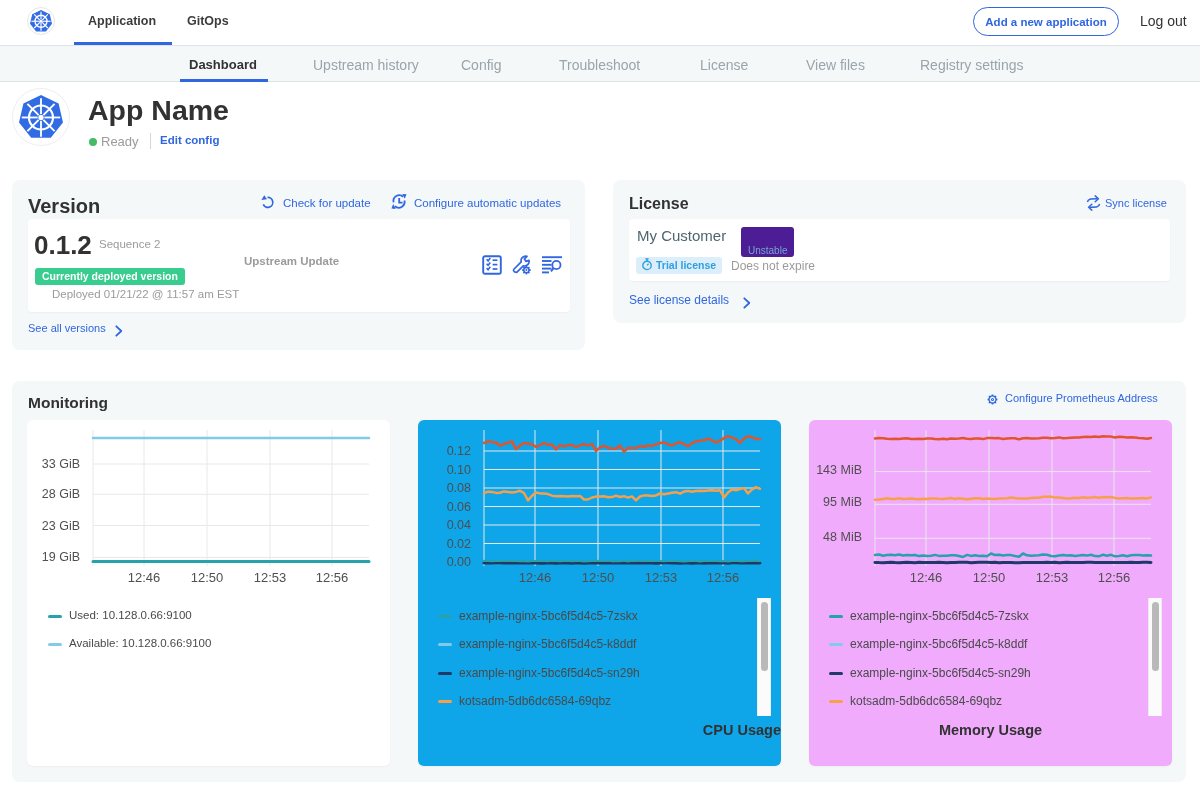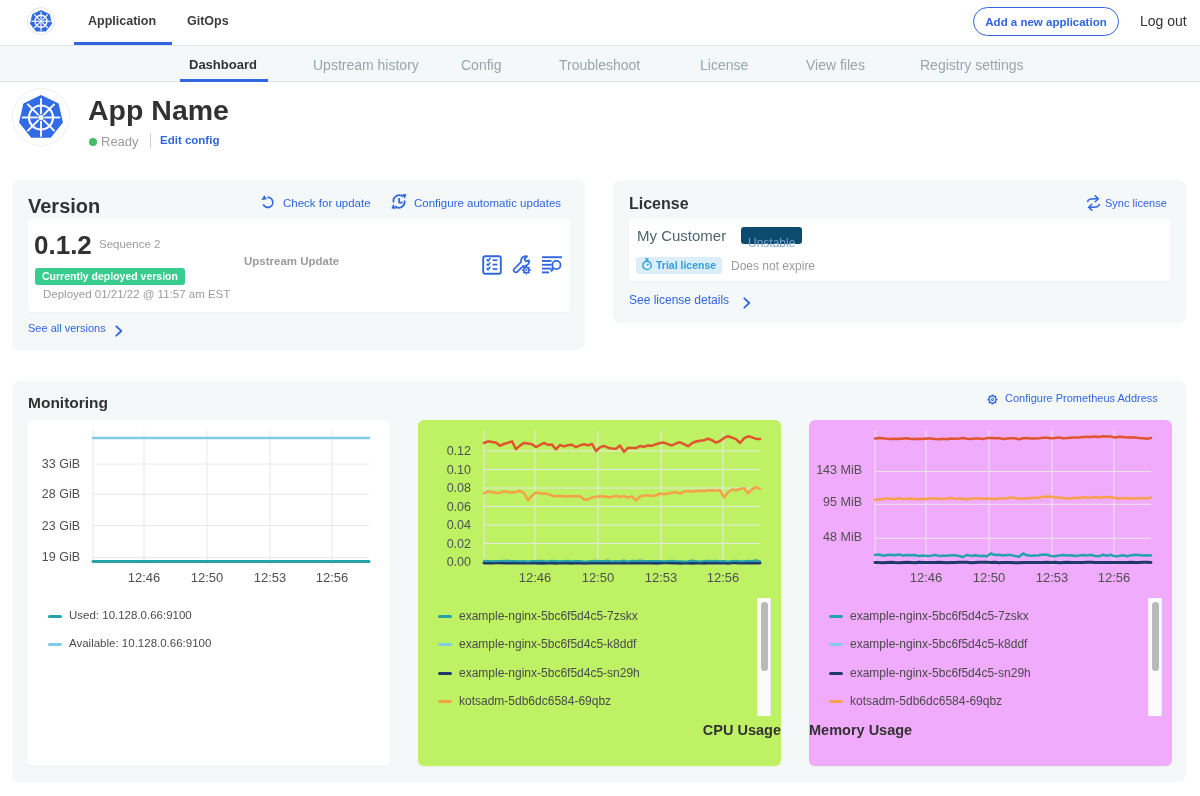--- a/index.html
+++ b/index.html
@@ -71,21 +71,21 @@
       <polygon points="13.6,2.2 18.4,2.6 16.4,7.6" fill="#3066e0"></polygon>
       <path d="M16.0 9.5 A6.4 6.4 0 0 1 5.4 15.7" fill="none" stroke="#3066e0" stroke-width="2"></path>
       <polygon points="6.4,18.8 1.6,18.4 3.6,13.4" fill="#3066e0"></polygon>
       <path d="M10.2 6.8 V11.8 H14.0" fill="none" stroke="#3066e0" stroke-width="2"></path>
     </svg></div>
 <div class="abs blink" style="left:414px;top:197px">Configure automatic updates</div>
 <div class="abs" style="left:28px;top:219px;width:542px;height:93px;background:#fff;border-radius:4px;box-shadow:0 1px 2px rgba(0,0,0,.04)"></div>
 <div class="abs" style="left:34px;top:230px;font-size:26px;font-weight:700;color:#323232">0.1.2</div>
 <div class="abs" style="left:99px;top:238px;font-size:11.5px;color:#9b9b9b">Sequence 2</div>
 <div class="abs" style="left:35px;top:268px;height:17px;line-height:17px;padding:0 7px;border-radius:3px;background:#38cc8e;color:#fff;font-size:10.5px;font-weight:700">Currently deployed version</div>
-<div class="abs" style="left:43px;top:288px;font-size:11.5px;color:#9b9b9b">Deployed 01/21/22 @ 11:57 am EST</div>
+<div class="abs" style="left:52px;top:288px;font-size:11.5px;color:#9b9b9b">Deployed 01/21/22 @ 11:57 am EST</div>
 <div class="abs" style="left:244px;top:255px;font-size:11.5px;font-weight:700;color:#9b9b9b">Upstream Update</div>
 <div class="abs" style="left:482px;top:255px"><svg width="20" height="20" viewBox="0 0 20 20">
       <rect x="1.2" y="1.2" width="17.6" height="17.6" rx="1.8" fill="none" stroke="#3066e0" stroke-width="1.9"></rect>
       <path d="M4.6 4.3 l1.5 1.6 2.2-2.9" fill="none" stroke="#3066e0" stroke-width="1.6"></path>
       <line x1="10.6" y1="5.2" x2="15.4" y2="5.2" stroke="#3066e0" stroke-width="1.7"></line>
       <path d="M4.6 8.7 l1.5 1.6 2.2-2.9" fill="none" stroke="#3066e0" stroke-width="1.6"></path>
       <line x1="10.6" y1="9.6" x2="15.4" y2="9.6" stroke="#3066e0" stroke-width="1.7"></line>
       <path d="M4.6 13.1 l1.5 1.6 2.2-2.9" fill="none" stroke="#3066e0" stroke-width="1.6"></path>
       <line x1="10.6" y1="14.0" x2="15.4" y2="14.0" stroke="#3066e0" stroke-width="1.7"></line>
     </svg></div>
@@ -120,21 +120,21 @@
 <div class="abs" style="left:629px;top:195px;font-size:16px;font-weight:700;color:#323232">License</div>
 <div class="abs" style="left:1086px;top:195px"><svg width="15" height="16" viewBox="0 0 15 16">
       <path d="M1.4 7.0 C2.2 3.6 4.6 3.8 11.6 3.8" fill="none" stroke="#3066e0" stroke-width="1.5"></path>
       <path d="M9.2 0.9 L12.4 3.8 L9.2 6.7" fill="none" stroke="#3066e0" stroke-width="1.5" stroke-linecap="round" stroke-linejoin="round"></path>
       <path d="M13.6 9.0 C12.8 12.4 10.4 12.2 3.4 12.2" fill="none" stroke="#3066e0" stroke-width="1.5"></path>
       <path d="M5.8 9.3 L2.6 12.2 L5.8 15.1" fill="none" stroke="#3066e0" stroke-width="1.5" stroke-linecap="round" stroke-linejoin="round"></path>
     </svg></div>
 <div class="abs blink" style="left:1105px;top:197px;font-size:11px">Sync license</div>
 <div class="abs" style="left:629px;top:219px;width:541px;height:62px;background:#fff;border-radius:4px;box-shadow:0 1px 2px rgba(0,0,0,.04)"></div>
 <div class="abs" style="left:637px;top:227px;font-size:15px;font-weight:400;color:#4e646e">My Customer</div>
-<div class="abs" style="left:741px;top:227px;height:17px;line-height:17px;padding:8px 7px;border-radius:3px;background:#0c4a6e;color:#74a5ce;font-size:12px">Unstable</div>
+<div class="abs" style="left:741px;top:227px;height:17px;line-height:17px;padding:15px 7px;border-radius:3px;background:#4c1d95;color:#74a5ce;font-size:10px">Unstable</div>
 <div class="abs" style="left:636px;top:257px;height:17px;line-height:16px;padding:0 6px 0 5px;border-radius:3px;background:#dceefa;color:#2f9fe0;font-size:10.5px;font-weight:700">
   <span style="display:inline-block;vertical-align:-2px;margin-right:3px"><svg width="12" height="13" viewBox="0 0 12 13">
         <circle cx="6" cy="7.4" r="4.2" fill="none" stroke="#2f9fe0" stroke-width="1.4"></circle>
         <line x1="6" y1="0.9" x2="6" y2="3" stroke="#2f9fe0" stroke-width="1.5"></line>
         <line x1="4.4" y1="0.9" x2="7.6" y2="0.9" stroke="#2f9fe0" stroke-width="1.4"></line>
         <line x1="6" y1="7.4" x2="7.6" y2="5.8" stroke="#2f9fe0" stroke-width="1.3"></line>
       </svg></span>Trial license</div>
 <div class="abs" style="left:731px;top:259px;font-size:12px;color:#9b9b9b">Does not expire</div>
 <div class="abs blink" style="left:629px;top:293px;font-size:12px">See license details</div>
 <div class="abs" style="left:743px;top:295px"><svg width="8" height="12" viewBox="0 0 8 12">
@@ -176,21 +176,21 @@
         <text x="243" y="157" text-anchor="middle" dominant-baseline="central" font-size="13" fill="#4f4f4f">12:53</text>
         <text x="305" y="157" text-anchor="middle" dominant-baseline="central" font-size="13" fill="#4f4f4f">12:56</text>
         <polyline points="66,18 342,18" fill="none" stroke="#82cbe8" stroke-width="2.5" stroke-linejoin="round" stroke-linecap="round"></polyline>
         <polyline points="66,141.5 342,141.5" fill="none" stroke="#25a2aa" stroke-width="3" stroke-linejoin="round" stroke-linecap="round"></polyline>
       </svg>
       <div style="position:absolute;left:20.5px;top:195.0px;width:14px;height:3px;border-radius:2px;background:#25a2aa"></div>
       <div style="position:absolute;left:42px;top:189.0px;font-size:11.5px;color:#4a4a4a;white-space:nowrap">Used: 10.128.0.66:9100</div>
       <div style="position:absolute;left:20.5px;top:223.3px;width:14px;height:3px;border-radius:2px;background:#82cbe8"></div>
       <div style="position:absolute;left:42px;top:217.3px;font-size:11.5px;color:#4a4a4a;white-space:nowrap">Available: 10.128.0.66:9100</div>
     </div>
-<div style="position:absolute;left:406px;top:39px;width:363px;height:346px;background:#bef264;border-radius:6px;box-shadow:0 1px 2px rgba(0,0,0,.04)">
+<div style="position:absolute;left:406px;top:39px;width:363px;height:346px;background:#0ea5e9;border-radius:6px;box-shadow:0 1px 2px rgba(0,0,0,.04)">
       <svg width="363" height="170" style="position:absolute;left:0;top:0">
         <line x1="66" y1="10" x2="66" y2="146" stroke="#e8e8e8" stroke-width="1"></line>
         <line x1="117" y1="10" x2="117" y2="146" stroke="#e8e8e8" stroke-width="1"></line>
         <line x1="180" y1="10" x2="180" y2="146" stroke="#e8e8e8" stroke-width="1"></line>
         <line x1="243" y1="10" x2="243" y2="146" stroke="#e8e8e8" stroke-width="1"></line>
         <line x1="305" y1="10" x2="305" y2="146" stroke="#e8e8e8" stroke-width="1"></line>
         <line x1="66" y1="31" x2="342" y2="31" stroke="#e8e8e8" stroke-width="1"></line>
         <line x1="66" y1="49.5" x2="342" y2="49.5" stroke="#e8e8e8" stroke-width="1"></line>
         <line x1="66" y1="68" x2="342" y2="68" stroke="#e8e8e8" stroke-width="1"></line>
         <line x1="66" y1="86.5" x2="342" y2="86.5" stroke="#e8e8e8" stroke-width="1"></line>
@@ -250,15 +250,15 @@
       <div style="position:absolute;left:19.5px;top:195.0px;width:14px;height:3px;border-radius:2px;background:#25a2aa"></div>
       <div style="position:absolute;left:41px;top:189.0px;font-size:12px;color:#4a4a4a;white-space:nowrap">example-nginx-5bc6f5d4c5-7zskx</div>
       <div style="position:absolute;left:19.5px;top:223.3px;width:14px;height:3px;border-radius:2px;background:#82cbe8"></div>
       <div style="position:absolute;left:41px;top:217.3px;font-size:12px;color:#4a4a4a;white-space:nowrap">example-nginx-5bc6f5d4c5-k8ddf</div>
       <div style="position:absolute;left:19.5px;top:251.6px;width:14px;height:3px;border-radius:2px;background:#1f3a68"></div>
       <div style="position:absolute;left:41px;top:245.6px;font-size:12px;color:#4a4a4a;white-space:nowrap">example-nginx-5bc6f5d4c5-sn29h</div>
       <div style="position:absolute;left:19.5px;top:279.9px;width:14px;height:3px;border-radius:2px;background:#f7a04a"></div>
       <div style="position:absolute;left:41px;top:273.9px;font-size:12px;color:#4a4a4a;white-space:nowrap">kotsadm-5db6dc6584-69qbz</div>
       <div style="position:absolute;left:339px;top:178px;width:14px;height:118px;background:#fbfbfb;border-left:1px solid #ececec;border-right:1px solid #ececec"></div>
       <div style="position:absolute;left:342.5px;top:182px;width:7px;height:69px;border-radius:4px;background:#b9b9b9"></div>
-      <div style="position:absolute;left:0;top:302px;width:363px;font-size:14.5px;font-weight:700;color:#323232">Memory Usage</div>
+      <div style="position:absolute;left:0;top:302px;width:363px;text-align:center;font-size:14.5px;font-weight:700;color:#323232">Memory Usage</div>
     </div>
 </div>
 
 </body></html>

